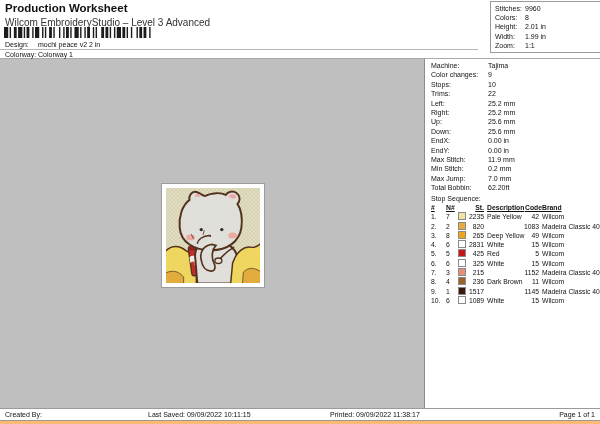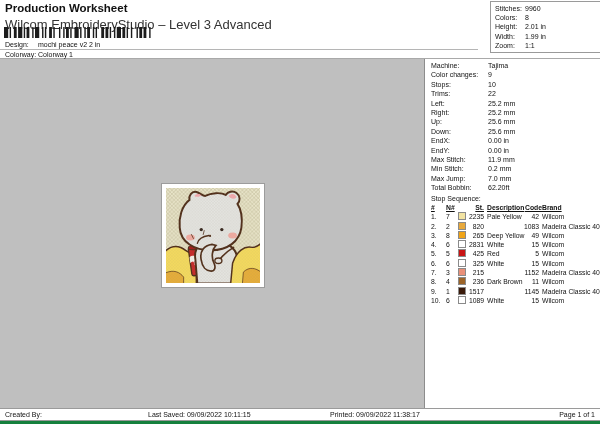--- a/index.html
+++ b/index.html
@@ -1,23 +1,23 @@
 <!DOCTYPE html>
 <html><head>
 <meta charset="utf-8">
 <style>
   html,body{margin:0;padding:0;}
-  .page{position:relative;width:600px;height:424px;background:#15803d;
+  .page{position:relative;width:600px;height:424px;background:#fdba74;
         font-family:"Liberation Sans",sans-serif;color:#111;overflow:hidden;}
 
   
   .header{position:absolute;left:0;top:0;width:600px;height:58px;background:#fff;
           border-bottom:1px solid #a9a9a9;}
   .title{position:absolute;left:5px;top:2px;font-size:11.5px;font-weight:bold;}
-  .subtitle{position:absolute;left:5px;top:17px;font-size:13px;color:#333;}
+  .subtitle{position:absolute;left:5px;top:17px;font-size:10px;color:#333;}
   .barcode{position:absolute;left:4px;top:27px;}
   .meta-row{position:absolute;left:5px;font-size:7px;}
   .meta-row .lbl{display:inline-block;width:33px;}
   .design-row{top:41px;}
   .colorway-row{top:51px;}
   .design-underline{position:absolute;left:0;top:49px;width:478px;border-top:1px solid #b5b5b5;}
 
   
   .stats-box{position:absolute;left:490px;top:1px;width:106px;height:48px;
              border:1px solid #9a9a9a;padding:2px 0 0 4px;box-sizing:content-box;}

